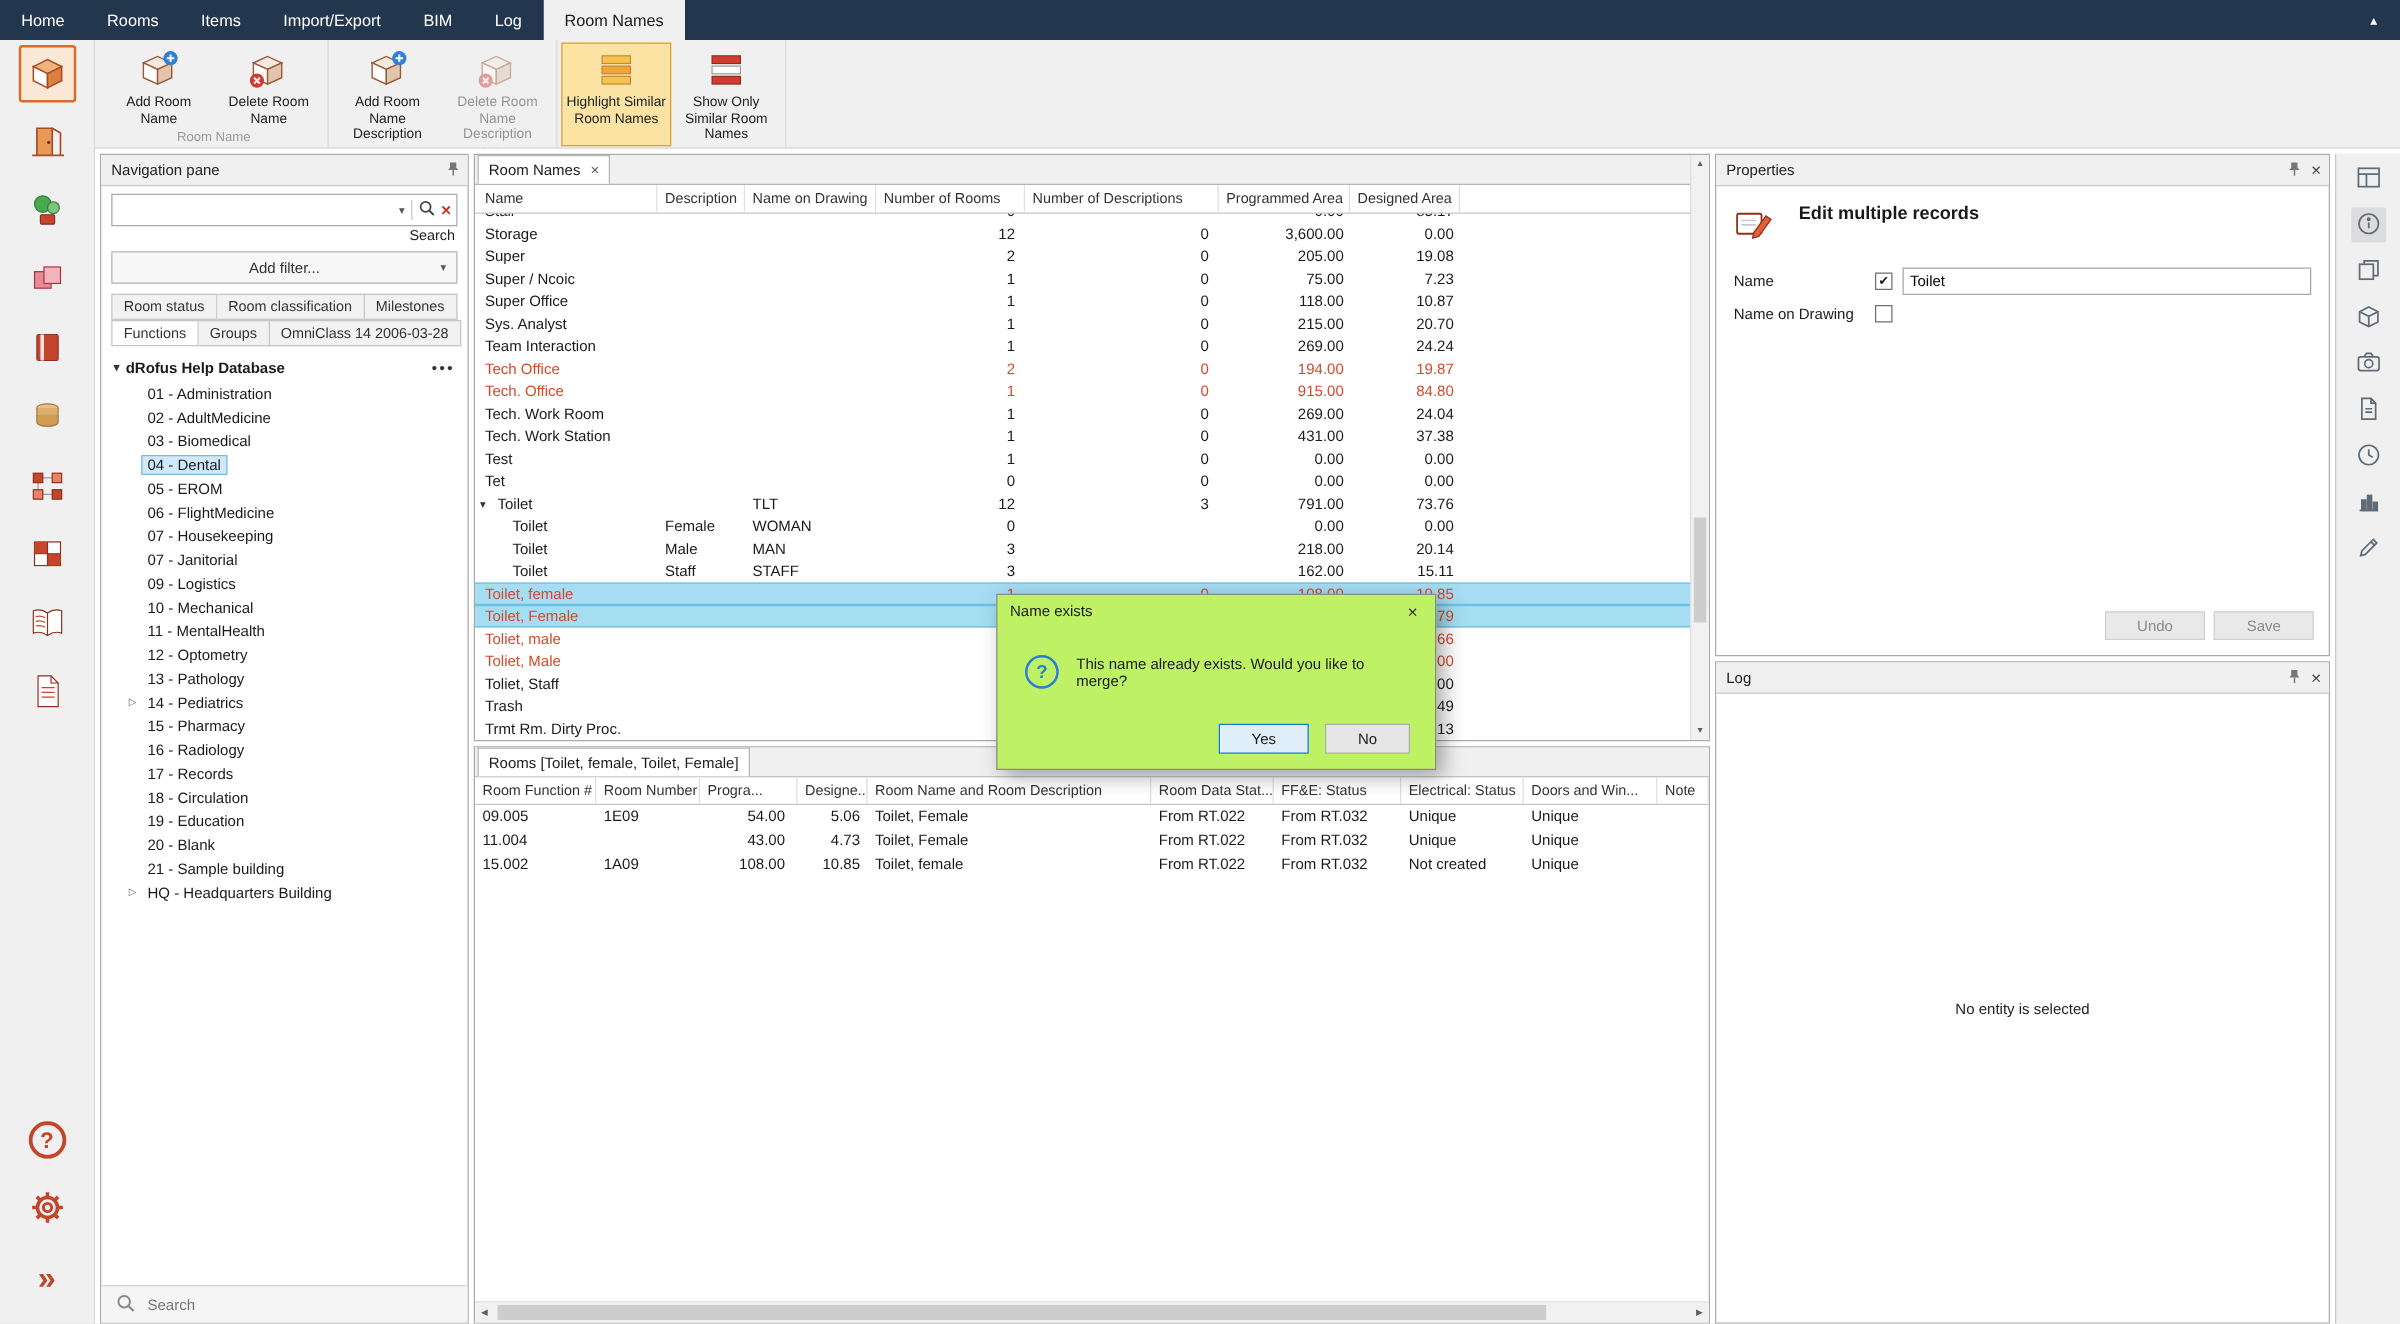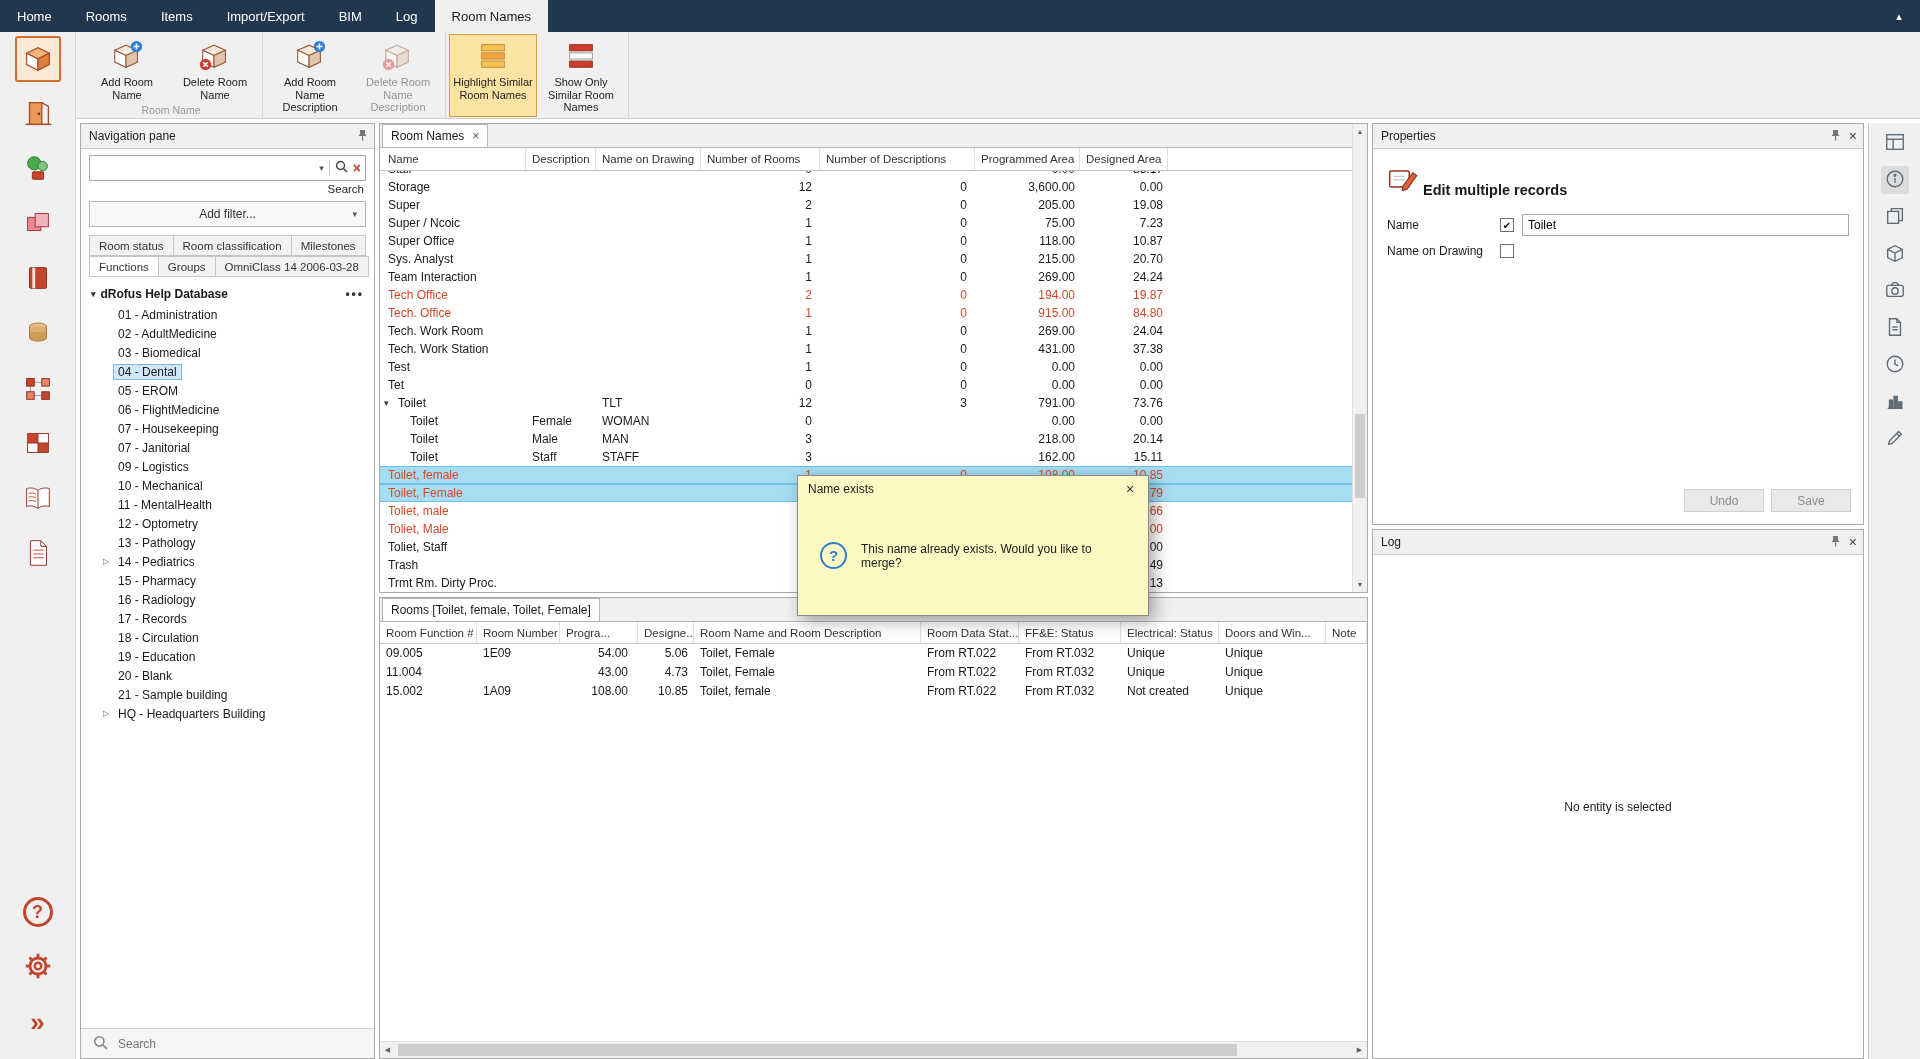--- a/index.html
+++ b/index.html
@@ -119,38 +119,38 @@
   .hscroll .arr.right { right:0; }
   .hscroll .thumb { position:absolute; top:2px; bottom:2px; left:18px; right:130px; background:#cdcdcd; }
   .statusbar { height:24px; background:#f0f0f0; border-top:1px solid #c9c9c9; display:flex; align-items:center; padding:0 8px; font-size:11px; color:#222; gap:24px; flex:0 0 auto; }
   .statusbar .sb-spacer { flex:1; }
   .statusbar .sb-book { display:flex; align-items:center; }
 
   
   .right-col { width:492px; flex:0 0 auto; display:flex; flex-direction:column; gap:4px; }
   .panel.properties { height:402px; flex:0 0 auto; }
   .props-body { flex:1; position:relative; padding:14px 14px 0 14px; }
-  .props-title-row { display:flex; align-items:flex-end; gap:4px; margin-bottom:16px; }
+  .props-title-row { display:flex; align-items:flex-start; gap:20px; margin-bottom:16px; }
   .props-title { font-size:14.5px; font-weight:bold; }
   .prop-row { display:flex; align-items:center; margin-bottom:8px; gap:8px; }
   .prop-label { width:105px; flex:0 0 auto; font-size:12px; }
   .checkbox { width:14px; height:14px; border:1px solid #707070; background:#fff; display:flex; align-items:center; justify-content:center; font-size:10px; color:#111; flex:0 0 auto; }
   .prop-input { flex:1; height:22px; border:1px solid #a8a8a8; padding:0 5px; font-family:inherit; font-size:12px; outline:none; }
   .props-buttons { position:absolute; right:12px; bottom:12px; display:flex; gap:7px; }
   .gbtn { min-width:80px; height:23px; background:#e9e9e9; border:1px solid #d0d0d0; color:#8a8a8a; font-size:12px; display:flex; align-items:center; justify-content:center; }
   .panel.log { flex:1; min-height:0; }
   .log-body { flex:1; display:flex; align-items:center; justify-content:center; font-size:12px; color:#222; }
 
   
   .right-iconbar { width:52px; flex:0 0 auto; background:#f0f0f0; border-left:1px solid #c9c9c9; display:flex; flex-direction:column; align-items:center; padding-top:6px; gap:9px; }
   .rib-icon { width:28px; height:28px; display:flex; align-items:center; justify-content:center; border-radius:2px; }
   .rib-icon.selected { background:#dcdcdc; }
 
   
-  .dialog { position:absolute; left:797px; top:475px; width:352px; height:141px; background:#fef9c3; border:1px solid #8a8a8a; box-shadow:5px 5px 16px rgba(0,0,0,.35); display:flex; flex-direction:column; z-index:50; }
+  .dialog { position:absolute; left:797px; top:475px; width:352px; height:141px; background:#bef264; border:1px solid #8a8a8a; box-shadow:5px 5px 16px rgba(0,0,0,.35); display:flex; flex-direction:column; z-index:50; }
   .dialog-titlebar { height:26px; display:flex; align-items:center; padding-left:10px; font-size:12px; flex:0 0 auto; }
   .dialog-close { margin-left:auto; width:36px; height:26px; display:flex; align-items:center; justify-content:center; color:#333; font-size:14px; }
   .dialog-body { flex:1; display:flex; align-items:center; gap:14px; padding:0 16px 6px 22px; }
   .q-icon { width:27px; height:27px; border:2px solid #2a7fd4; border-radius:50%; color:#2a7fd4; font-weight:bold; font-size:15px; display:flex; align-items:center; justify-content:center; flex:0 0 auto; }
   .dialog-msg { font-size:12px; }
   .dialog-buttons { display:flex; justify-content:flex-end; gap:13px; padding:0 20px 12px 0; flex:0 0 auto; }
   .btn { min-width:68px; height:24px; display:flex; align-items:center; justify-content:center; font-size:12px; background:#e6e6e6; border:1px solid #adadad; }
   .btn.primary { min-width:72px; background:#e0eefa; border:1px solid #0f7ad8; }
 </style>
 </head>
@@ -1007,15 +1007,19 @@
 
   <div class="dialog">
     <div class="dialog-titlebar">
       <span>Name exists</span>
       <span class="dialog-close">×</span>
     </div>
     <div class="dialog-body">
       <span class="q-icon">?</span>
       <span class="dialog-msg">This name already exists. Would you like to merge?</span>
     </div>
+    <div class="dialog-buttons">
+      <div class="btn primary">Yes</div>
+      <div class="btn">No</div>
+    </div>
   </div>
 
 </div>
 
 </body></html>

